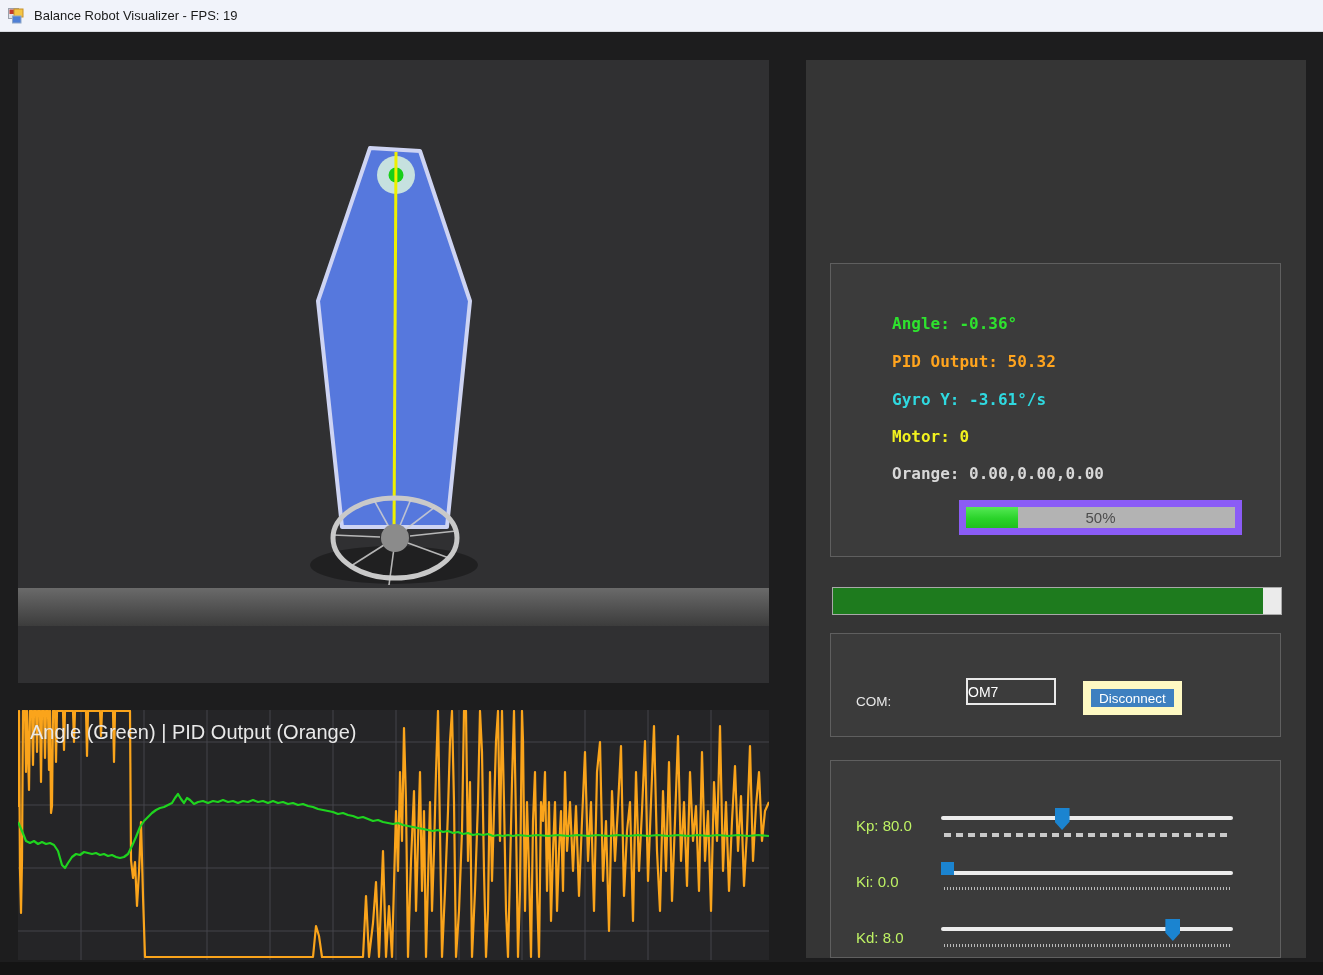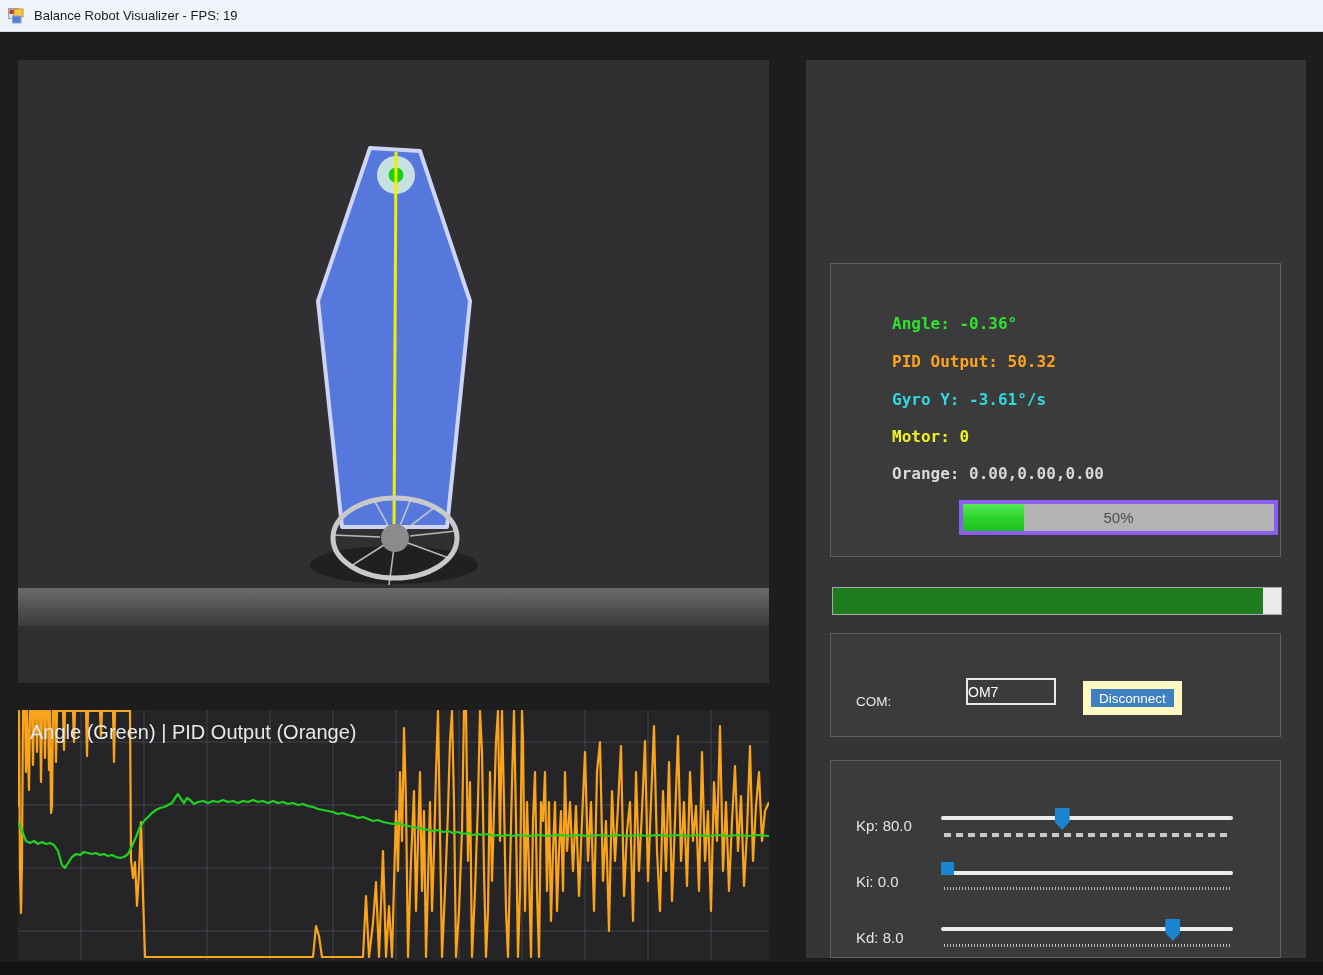--- a/index.html
+++ b/index.html
@@ -27,34 +27,34 @@
   .status-dot{display:inline-block;width:10px;height:10px;border-radius:50%;background:var(--accent-green);margin-right:8px;vertical-align:2px;}
   .status-packets{position:absolute;left:20px;top:49px;font-size:15px;color:#dcdcdc;}
   .status-conn{position:absolute;left:20px;top:80px;font-size:13.5px;color:#8a8a8a;}
   .telemetry-box{left:24px;top:203px;width:451px;height:294px;font-family:"DejaVu Sans Mono",monospace;font-weight:bold;font-size:16px;}
   .tl{position:absolute;left:22px;white-space:pre;margin-left:39px;}
   .tl.angle{top:50px;color:var(--telemetry-angle);}
   .tl.pid{top:88px;color:var(--telemetry-pid);}
   .tl.gyro{top:126px;color:var(--telemetry-gyro);}
   .tl.motor{top:163px;color:var(--telemetry-motor);text-align:right;}
   .tl.accel{top:200px;color:var(--telemetry-accel);}
-  .meter{position:absolute;left:128px;top:236px;width:319px;height:35px;background:#b3b3b3;border:4px solid #8b5cf6;box-sizing:border-box;}
+  .meter{position:absolute;left:128px;top:236px;width:283px;height:35px;background:#b3b3b3;border:7px solid #8b5cf6;box-sizing:border-box;}
   .meter-fill{position:absolute;left:0;top:0;height:100%;background:linear-gradient(180deg,#55e955 0%,#2ad32a 55%,#1fbf1f 100%);}
   .meter-label{position:absolute;left:0;top:0;width:100%;height:100%;display:flex;align-items:center;justify-content:center;
     font-family:"Liberation Sans",sans-serif;font-weight:normal;font-size:15px;color:#4d4d4d;}
   .conn-bar{position:absolute;left:26px;top:527px;width:450px;height:28px;background:#ebebeb;border:1px solid #a9a9a9;box-sizing:border-box;}
   .conn-bar-fill{position:absolute;left:0;top:0;height:100%;background:var(--bar-green-dark);}
   .com-box{left:24px;top:573px;width:451px;height:104px;}
   .com-label{position:absolute;left:25px;top:60px;font-size:13.5px;color:#e8e8e8;}
   .com-input{position:absolute;left:135px;top:44px;width:86px;height:23px;background:#3c3c3c;border:2px solid #e9e9e9;
     color:#ffffff;font-size:14px;font-family:"Liberation Sans",sans-serif;padding:0 0 0 0;outline:none;}
   .disconnect-btn{position:absolute;left:252px;top:47px;width:99px;height:34px;background:var(--button-blue);
     border:8px solid #fef9c3;color:#ffffff;font-size:13.5px;font-family:"Liberation Sans",sans-serif;cursor:pointer;}
   .pid-box{left:24px;top:700px;width:451px;height:198px;}
-  .slider-label{position:absolute;left:25px;font-size:15px;color:#e5e5e5;}
+  .slider-label{position:absolute;left:25px;font-size:15px;color:#bef264;}
   .slider-track{position:absolute;left:110px;width:292px;height:4px;background:#ececec;border-radius:2px;}
   .slider-ticks{position:absolute;left:113px;width:286px;}
   .ticks-coarse{height:4px;background:repeating-linear-gradient(90deg,#c9c9c9 0 7px,transparent 7px 12px);}
   .ticks-fine{height:3px;background:repeating-linear-gradient(90deg,#b9b9b9 0 1px,transparent 1px 3px);}
   .slider-thumb{position:absolute;width:15px;height:22px;background:var(--slider-thumb);
     clip-path:polygon(0 0,100% 0,100% 62%,50% 100%,0 62%);}
   .slider-thumb.square{width:13px;height:13px;clip-path:none;}
   .bottom-strip{position:absolute;left:0;top:962px;width:1323px;height:13px;background:#141414;}
   
   .robot-body-shape{fill:var(--robot-body);stroke:var(--robot-outline);stroke-width:4;stroke-linejoin:round;}

